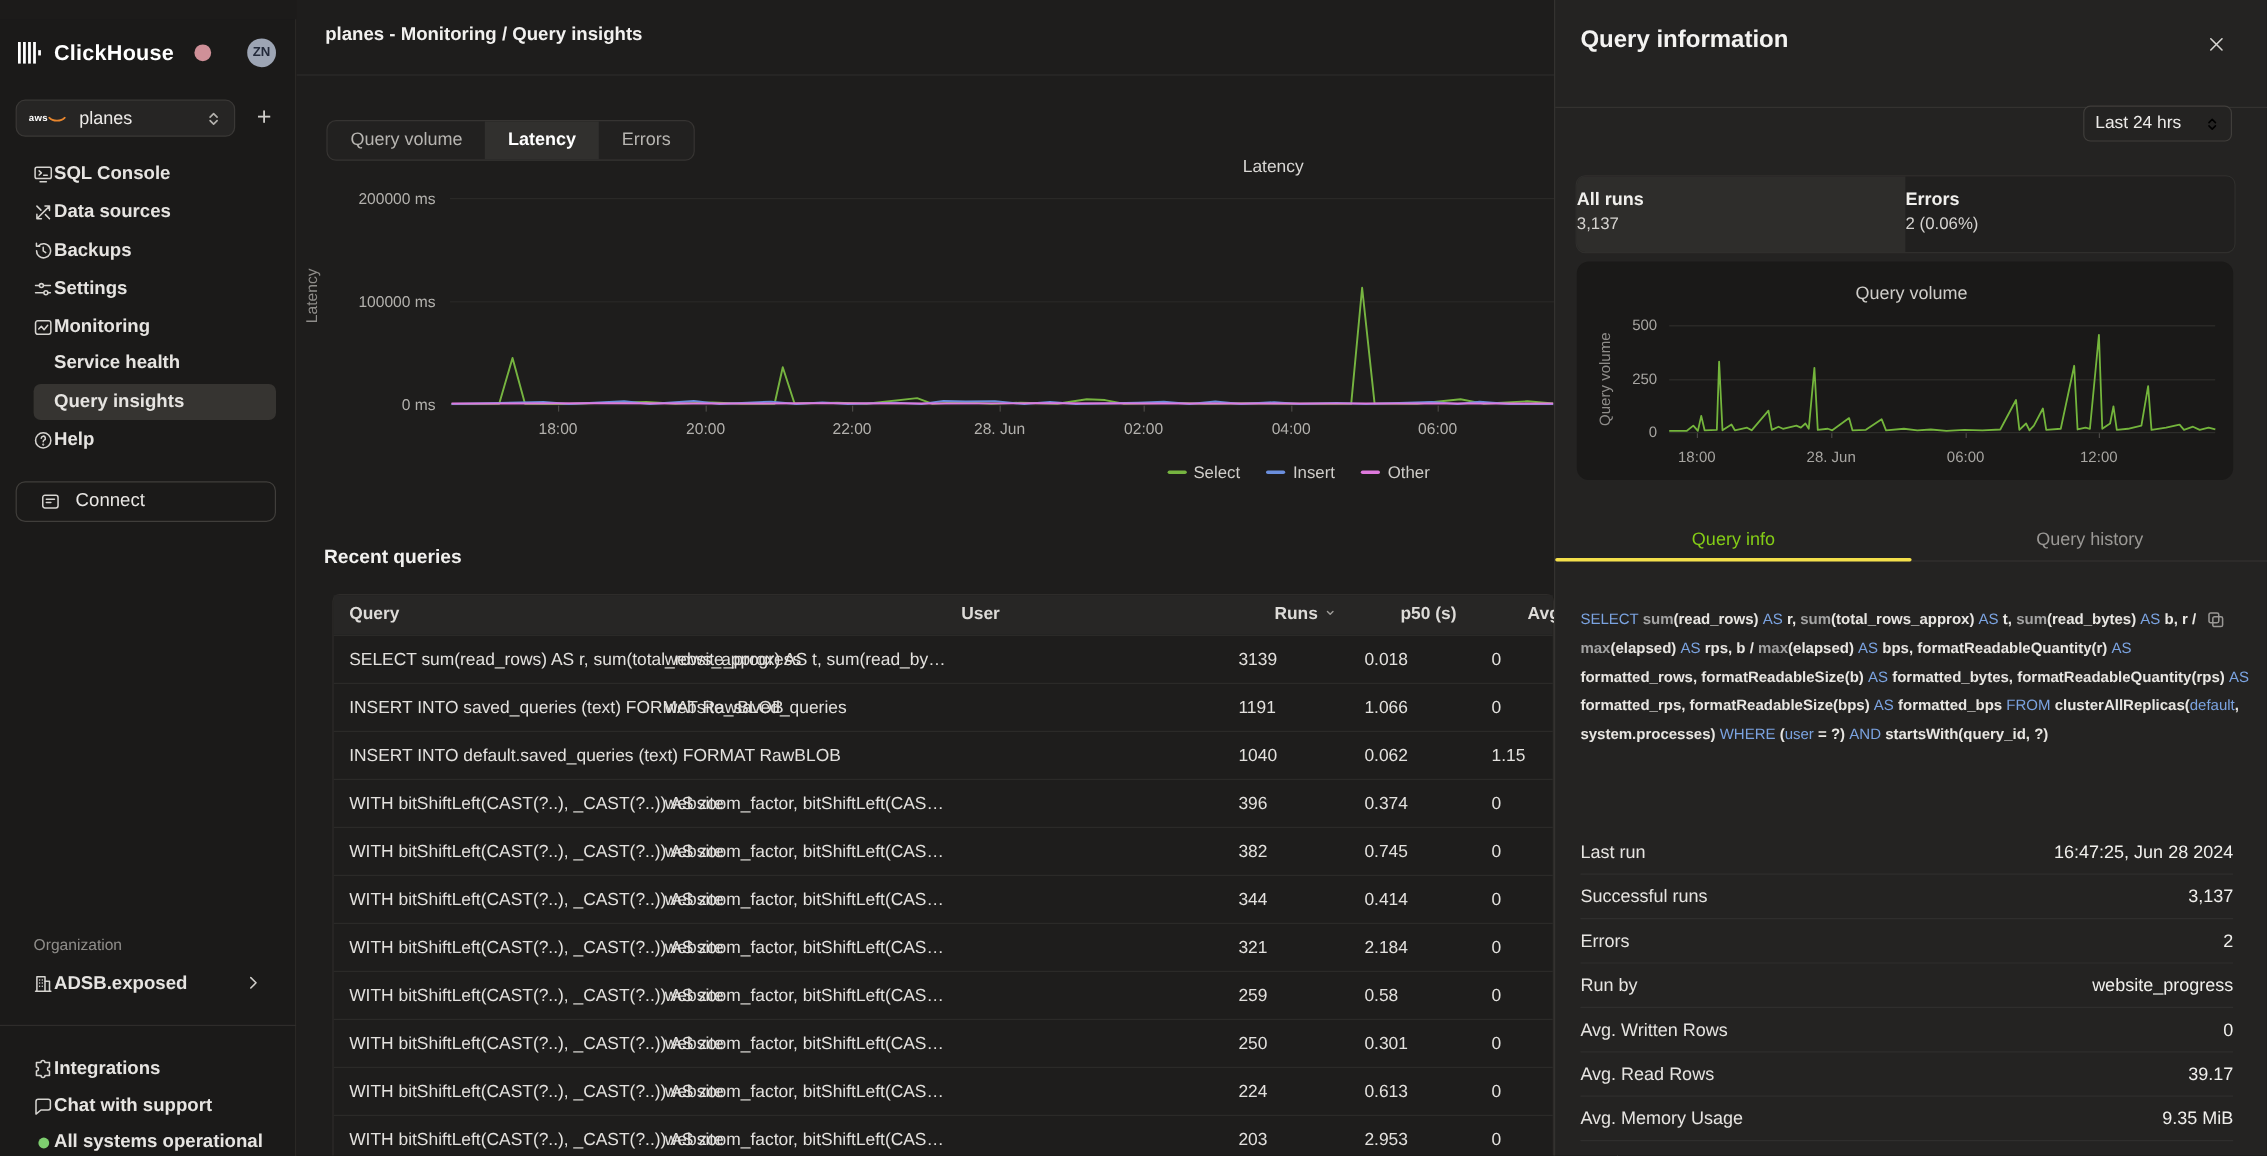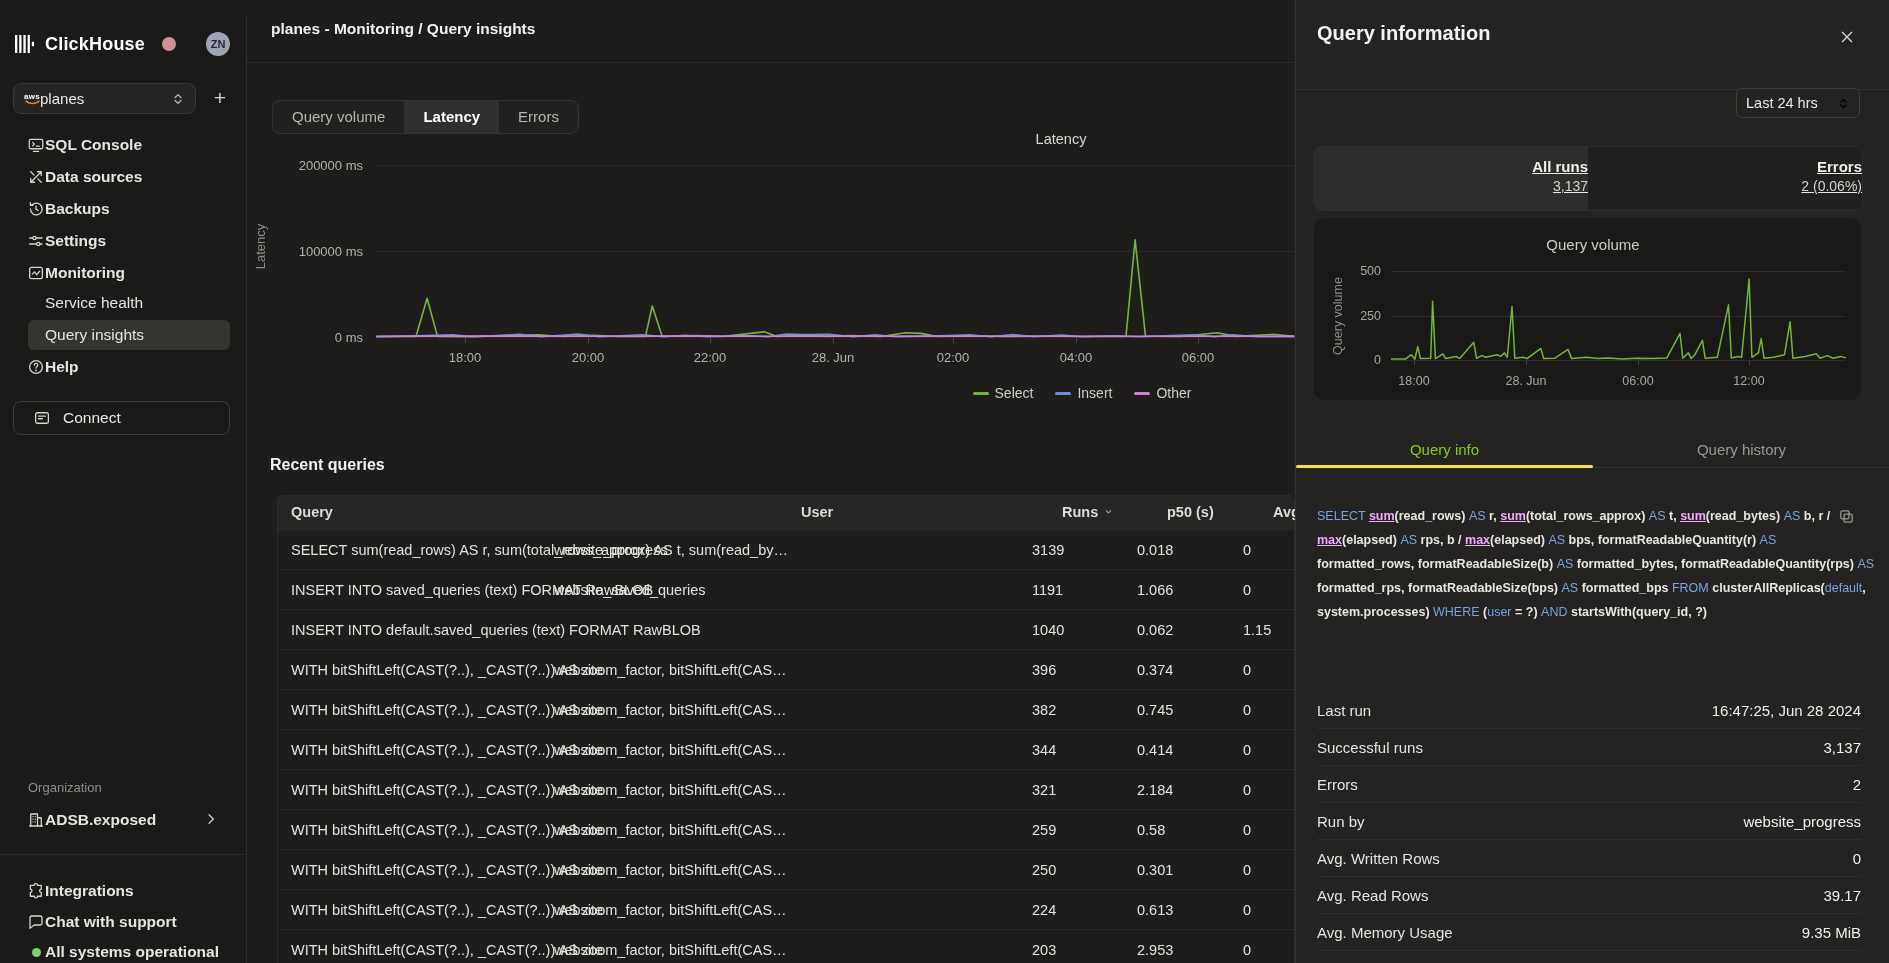--- a/index.html
+++ b/index.html
@@ -9,28 +9,28 @@
   
   .sidebar{position:absolute;left:0;top:16px;width:247px;height:963px;background:#1b1a19;border-right:1px solid #2e2c2a;}
   .logo-row{position:absolute;left:14px;top:14px;height:28px;display:flex;align-items:center;}
   .logo-bars{display:inline-block;margin-right:9px;}
   .logo-text{font-size:18px;font-weight:700;color:#fff;letter-spacing:.2px;}
   .status-dot{position:absolute;left:162px;top:21px;width:14px;height:14px;border-radius:50%;background:#cf9098;}
   .avatar{position:absolute;left:206px;top:16px;width:24px;height:24px;border-radius:50%;background:#9da5b4;color:#232a3a;
           font-size:11px;font-weight:700;display:flex;align-items:center;justify-content:center;}
   .ws-select{position:absolute;left:13px;top:67px;width:183px;height:31px;background:#262524;border:1px solid #3a3836;border-radius:8px;
              display:flex;align-items:center;padding:0 10px;cursor:pointer;}
-  .aws-badge{display:flex;flex-direction:column;align-items:flex-end;}
+  .aws-badge{display:flex;flex-direction:row;align-items:flex-end;margin-right:11px;}
   .aws-badge b{font-size:8px;font-weight:700;color:#fff;line-height:7px;letter-spacing:.3px;}
   .ws-name{font-size:15px;color:#eceae8;flex:1;text-align:left;}
   .ws-add{position:absolute;left:206px;top:68px;width:28px;height:28px;background:none;border:none;color:#cfcdc9;font-size:21px;line-height:28px;text-align:center;cursor:pointer;padding:0;}
   .navrow{position:absolute;left:0;width:247px;height:32px;display:flex;align-items:center;cursor:pointer;}
   .navrow .nicon{width:18px;height:18px;margin-left:27px;flex:0 0 18px;color:#d6d4d0;}
   .navrow .nlabel{font-size:15.5px;color:#e6e4e1;font-weight:bold;}
-  .subrow{position:absolute;left:0;width:200px;height:30px;display:flex;align-items:center;cursor:pointer;}
+  .subrow{position:absolute;left:0;width:200px;height:30px;display:flex;align-items:center;cursor:pointer;font-weight:bold;}
   .subrow .nlabel{margin-left:45px;font-size:15.5px;color:#e6e4e1;position:relative;z-index:1;}
   .pill{position:absolute;left:28px;top:0;width:202px;height:30px;border-radius:6px;background:#363431;}
   .connect-btn{position:absolute;left:13px;top:385px;width:217px;height:34px;border:1px solid #403e3b;border-radius:8px;background:none;
                display:flex;align-items:center;cursor:pointer;}
   .connect-btn .nicon{width:18px;height:18px;margin-left:13px;color:#d6d4d0;}
   .connect-btn .nlabel{margin-left:12px;font-size:15.5px;color:#e9e7e4;}
   .org-heading{position:absolute;left:28px;top:764px;font-size:13px;color:#8f8d8a;}
   .side-divider{position:absolute;left:0;top:838px;width:247px;height:1px;background:#2e2c2a;}
   .chev-right{position:absolute;left:203px;top:7px;width:16px;height:16px;color:#cfcdc9;}
 
@@ -68,21 +68,21 @@
 
   
   .panel{position:absolute;left:1295px;top:0;width:594px;height:963px;background:#242322;border-left:1px solid #343230;}
   .panel-header{position:absolute;left:0;top:0;width:594px;height:90px;border-bottom:1px solid #343230;}
   .panel-title{position:absolute;left:21px;top:22px;font-size:20px;font-weight:700;color:#f4f3f1;}
   .close-btn{position:absolute;left:543px;top:26px;width:22px;height:22px;color:#d6d4d0;cursor:pointer;background:none;border:none;padding:0;}
   .range-select{position:absolute;left:440px;top:88px;width:124px;height:30px;border:1px solid #403e3b;border-radius:6px;background:#242322;
                 display:flex;align-items:center;justify-content:space-between;padding:0 9px;cursor:pointer;}
   .range-select span{font-size:14.5px;color:#eceae8;}
   .sum-tabs{position:absolute;left:17px;top:146px;width:550px;height:65px;border-radius:8px;overflow:hidden;display:flex;border:1px solid #302f2d;}
-  .sum-tab{width:50%;text-align:right;padding-top:11px;cursor:pointer;background:#21201f;text-decoration:underline;}
+  .sum-tab{width:50%;text-align:left;padding-top:11px;cursor:pointer;background:#21201f;}
   .sum-tab.active{background:#2e2d2b;}
   .sum-tab .stl{font-size:15px;font-weight:700;color:#f0efec;}
   .sum-tab .stv{font-size:14px;color:#d4d2cf;margin-top:3px;}
 
   .vol-card{position:absolute;left:18px;top:218px;width:547px;height:182px;background:#1a1918;border-radius:10px;}
   .vol-title{position:absolute;left:0;top:236px;width:594px;text-align:center;font-size:15px;color:#cfcdc9;}
   .vytick{position:absolute;left:30px;width:55px;text-align:right;font-size:12.5px;color:#a8a6a2;}
   .vylabel{position:absolute;left:2px;top:309px;width:80px;text-align:center;font-size:12.5px;color:#8f8d8a;transform:rotate(-90deg);}
   .vgrid{position:absolute;left:95px;width:455px;height:1px;background:#2e2d2b;}
   .vxtickmark{position:absolute;top:361px;width:1px;height:4px;background:#4a4845;}
@@ -91,21 +91,21 @@
 
   .ptabs{position:absolute;left:0;top:433px;width:594px;height:35px;border-bottom:1px solid #343230;display:flex;}
   .ptab{width:297px;text-align:center;line-height:33px;font-size:15px;color:#9a9895;cursor:pointer;}
   .ptab.active{color:#84cc16;}
   .ptab-underline{position:absolute;left:0;top:465px;width:297px;height:3px;background:#f4e04b;border-radius:2px;}
 
   .codeblock{position:absolute;left:21px;top:504px;width:558px;font-family:"DejaVu Sans Mono",monospace;font-size:12.5px;line-height:24px;
              white-space:pre-wrap;word-break:break-word;color:#e6e4e0;}
   .tok-pl{color:#e8e6e2;font-weight:700;}
   .tok-kw{color:#7ba3e0;}
-  .tok-fn{color:#f0abfc;font-weight:700;text-decoration:underline;}
+  .tok-fn{color:#a3a3a3;font-weight:700;}
   .copy-btn{position:absolute;left:542px;top:507px;width:18px;height:18px;color:#9a9895;cursor:pointer;background:none;border:none;padding:0;}
 
   .stats{position:absolute;left:21px;top:692px;width:544px;}
   .stat-row{height:37px;display:flex;justify-content:space-between;align-items:center;border-bottom:1px solid rgba(255,255,255,.05);}
   .stat-label{font-size:15px;color:#e6e4e1;}
   .stat-value{font-size:15px;color:#f0efec;}
 
   svg.ic{display:block;}
 </style>
 </head>

